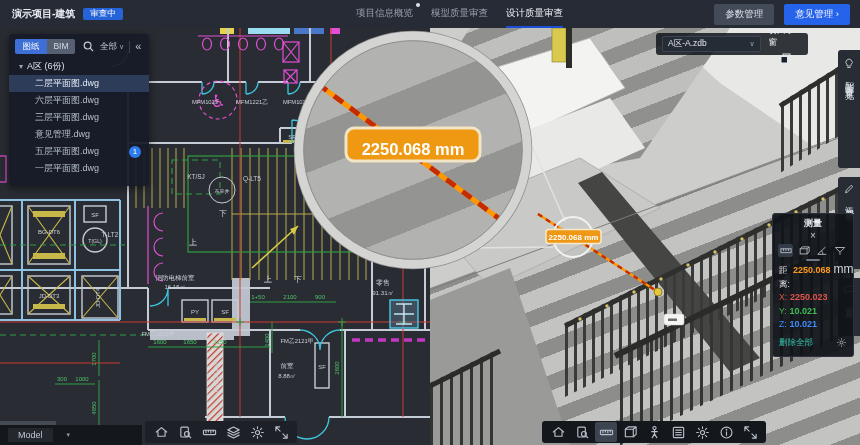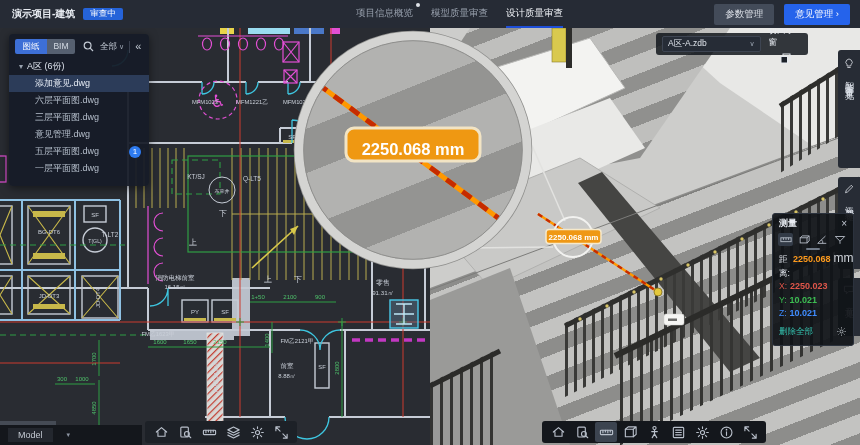--- a/index.html
+++ b/index.html
@@ -67,21 +67,21 @@
   .vh-switch{margin-left:8px;color:#e6eaf0;font-size:8.5px;display:flex;align-items:center;gap:4px;flex-direction:column;}
   
   .rsbar{position:absolute;right:0;top:22px;width:22px;z-index:20;}
   .rs-btn{width:22px;background:#272c35;border-radius:3px 0 0 3px;margin-bottom:9px;
           display:flex;flex-direction:column;align-items:center;padding-top:6px;box-sizing:border-box;cursor:pointer;}
   .rs-btn svg{stroke:#d8dce2;fill:none;stroke-width:1.1;stroke-linecap:round;stroke-linejoin:round;}
   .rs-label{writing-mode:vertical-rl;color:#dde2ea;font-size:9px;letter-spacing:2px;margin-top:4px;}
   
   .mpanel{position:absolute;right:6px;top:185px;width:82px;z-index:35;
           background:rgba(16,19,24,.93);border:1px solid #2b323d;border-radius:3px;box-sizing:border-box;}
-  .mp-head{display:flex;justify-content:space-between;align-items:center;padding:3px 6px 1px 6px;}
+  .mp-head{display:flex;justify-content:space-between;align-items:center;padding:3px 6px 1px 6px;flex-direction:column;}
   .mp-title{color:#e9edf3;font-size:9px;font-weight:bold;}
   .mp-close{color:#c3cad4;font-size:10px;cursor:pointer;}
   .mp-modes{display:flex;gap:3px;padding:2px 5px 0 5px;}
   .mp-mode{width:16px;height:13px;display:flex;align-items:center;justify-content:center;border-radius:2px;cursor:pointer;}
   .mp-mode.active{background:#333b47;}
   .mp-mode svg{stroke:#aeb5bf;fill:none;stroke-width:1.1;}
   .mp-slider{width:14px;height:2px;background:#707a88;margin:2px auto 1px auto;border-radius:1px;}
   .mp-rows{padding:1px 8px 0 6px;}
   .mp-row{display:flex;align-items:baseline;gap:3px;line-height:13.5px;font-size:8.5px;}
   .mp-lab{color:#dfe3ea;}
@@ -297,21 +297,21 @@
         </span>
         <span class="fp-all">全部</span>
         <span class="fp-chev">∨</span>
         <span class="fp-div"></span>
         <span class="fp-collapse">«</span>
       </div>
       <div class="fp-tree">
         <span class="fp-caret">▾</span>
         <span class="fp-group">A区 (6份)</span>
       </div>
-      <div class="fp-item sel">添加意见.dwg</div>
+      <div class="fp-item sel">二层平面图.dwg</div>
       <div class="fp-item">六层平面图.dwg</div>
       <div class="fp-item">三层平面图.dwg</div>
       <div class="fp-item">意见管理.dwg</div>
       <div class="fp-item"><span>五层平面图.dwg</span><span class="fp-badge">1</span></div>
       <div class="fp-item">一层平面图.dwg</div>
     </div>
 
     <div class="scroll-strip"></div>
     <div class="model-bar">
       <span class="model-tab">Model</span>

